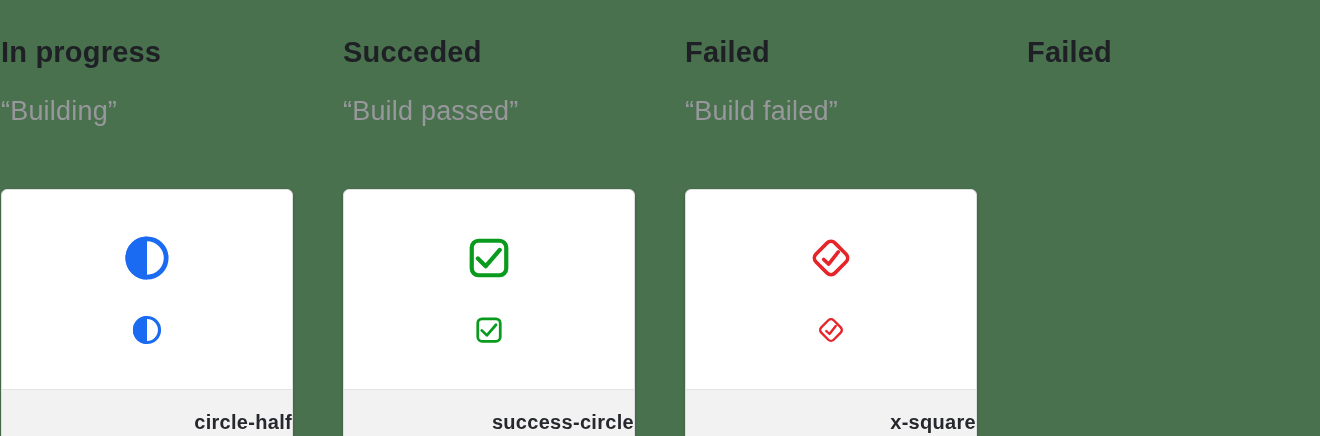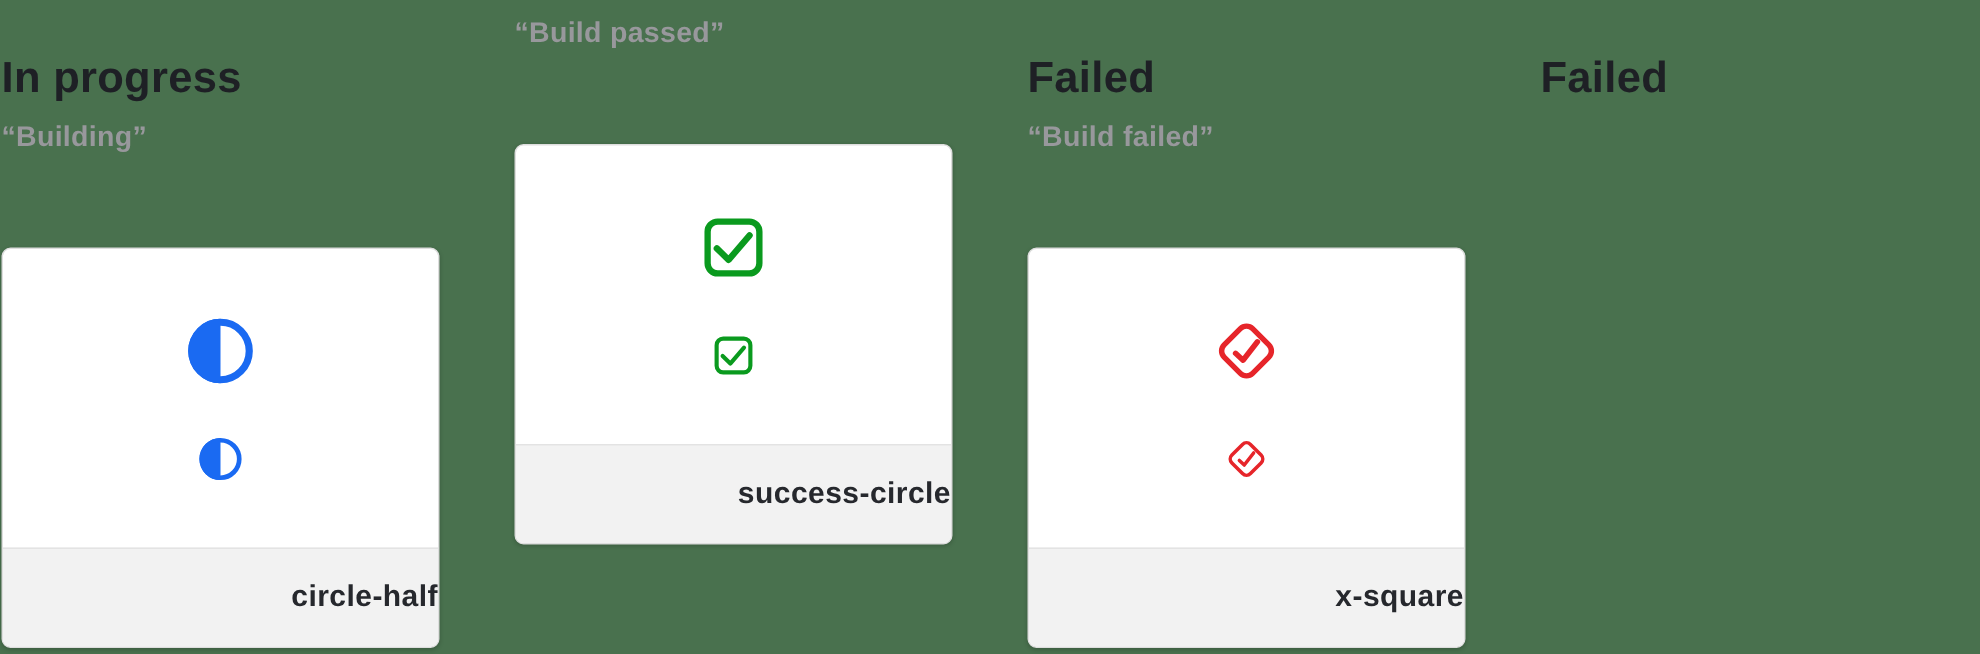--- a/index.html
+++ b/index.html
@@ -17,24 +17,24 @@
   .col { width: 292px; }
   .col-title {
     margin-top: 36px;
     font-size: 29px;
     line-height: 1.15;
     font-weight: 800;
     color: #1e2025;
     letter-spacing: 0.2px;
   }
   .col-subtitle {
-    margin-top: 12px;
-    font-size: 19px;
+    margin-top: 26px;
+    font-size: 27px;
     line-height: 1.2;
-    font-weight: 700;
+    font-weight: 400;
     color: #98989c;
     letter-spacing: 0.2px;
   }
   .card {
     margin-top: 61px;
     height: 267px;
     background: #ffffff;
     border: 1px solid #dedede;
     border-radius: 6px;
     box-shadow: 0 1px 3px rgba(0,0,0,0.18);
@@ -87,20 +87,21 @@
           <path d="M12 0.75 A11.25 11.25 0 0 0 12 23.25 Z" stroke="none" fill="#1a6af2"></path>
         </svg>
       </div>
       <div class="card-footer">
         <span class="footer-label">circle-half</span>
       </div>
     </div>
   </div>
 
   <div class="col">
+    <div class="col-title">Succeded</div>
     <div class="col-subtitle">“Build passed”</div>
     <div class="card">
       <div class="icon-area">
         <svg class="icon-lg" viewBox="0 0 24 24">
           <rect x="3" y="3" width="18" height="18" rx="3.5" fill="none" stroke-width="2.2" stroke="#0a9a1e"></rect>
           <polyline points="6.2 12.3 10.3 16.3 17.6 7.8" fill="none" stroke-width="2.2" stroke-linecap="round" stroke-linejoin="round" stroke="#0a9a1e"></polyline>
         </svg>
         <svg class="icon-sm" viewBox="0 0 24 24">
           <rect x="3" y="3" width="18" height="18" rx="3.5" fill="none" stroke-width="2.2" stroke="#0a9a1e"></rect>
           <polyline points="6.2 12.3 10.3 16.3 17.6 7.8" fill="none" stroke-width="2.2" stroke-linecap="round" stroke-linejoin="round" stroke="#0a9a1e"></polyline>

